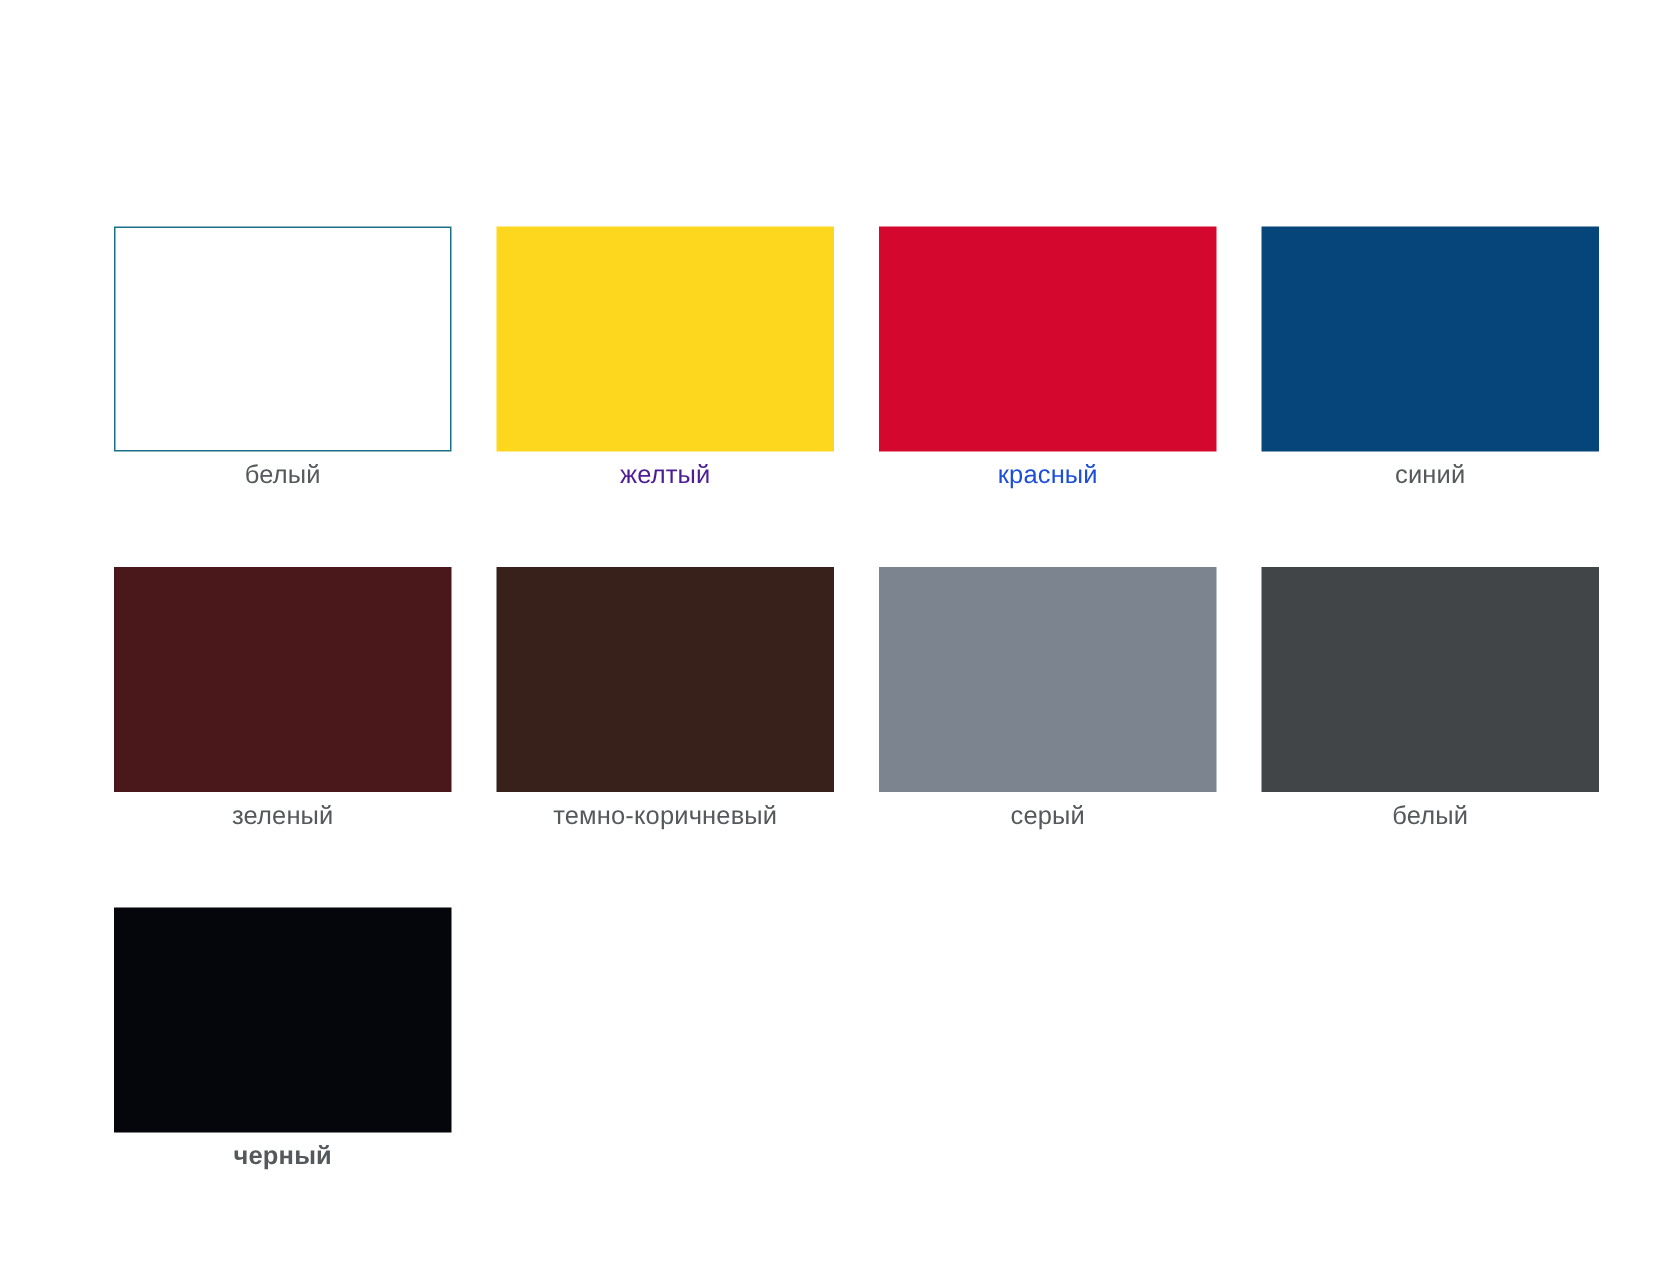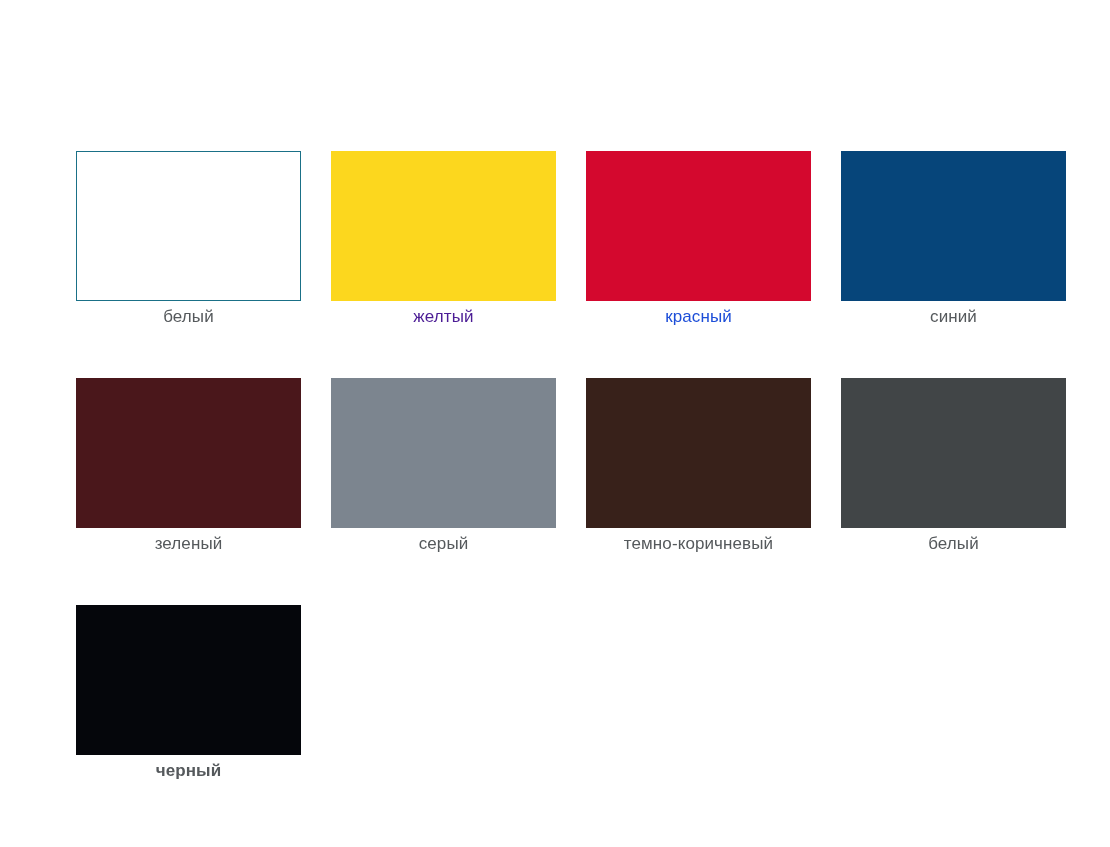--- a/index.html
+++ b/index.html
@@ -75,26 +75,26 @@
     </div>
     <div class="swatch-cell">
       <span class="swatch-chip" style="background: rgb(6, 69, 122);"></span>
       <span class="swatch-label" style="color: rgb(85, 89, 92);">синий</span>
     </div>
     <div class="swatch-cell">
       <span class="swatch-chip" style="background: rgb(74, 23, 27);"></span>
       <span class="swatch-label" style="color: rgb(85, 89, 92);">зеленый</span>
     </div>
     <div class="swatch-cell">
+      <span class="swatch-chip" style="background: rgb(56, 33, 26);"></span>
+      <span class="swatch-label" style="color: rgb(85, 89, 92);">темно-коричневый</span>
+    </div>
+    <div class="swatch-cell">
       <span class="swatch-chip" style="background: rgb(124, 133, 143);"></span>
       <span class="swatch-label" style="color: rgb(85, 89, 92);">серый</span>
-    </div>
-    <div class="swatch-cell">
-      <span class="swatch-chip" style="background: rgb(56, 33, 26);"></span>
-      <span class="swatch-label" style="color: rgb(85, 89, 92);">темно-коричневый</span>
     </div>
     <div class="swatch-cell">
       <span class="swatch-chip" style="background: rgb(65, 69, 71);"></span>
       <span class="swatch-label" style="color: rgb(85, 89, 92);">белый</span>
     </div>
     <div class="swatch-cell">
       <span class="swatch-chip" style="background: rgb(5, 6, 11);"></span>
       <span class="swatch-label" style="color: rgb(85, 89, 92); font-weight: bold;">черный</span>
     </div>
   </div>

